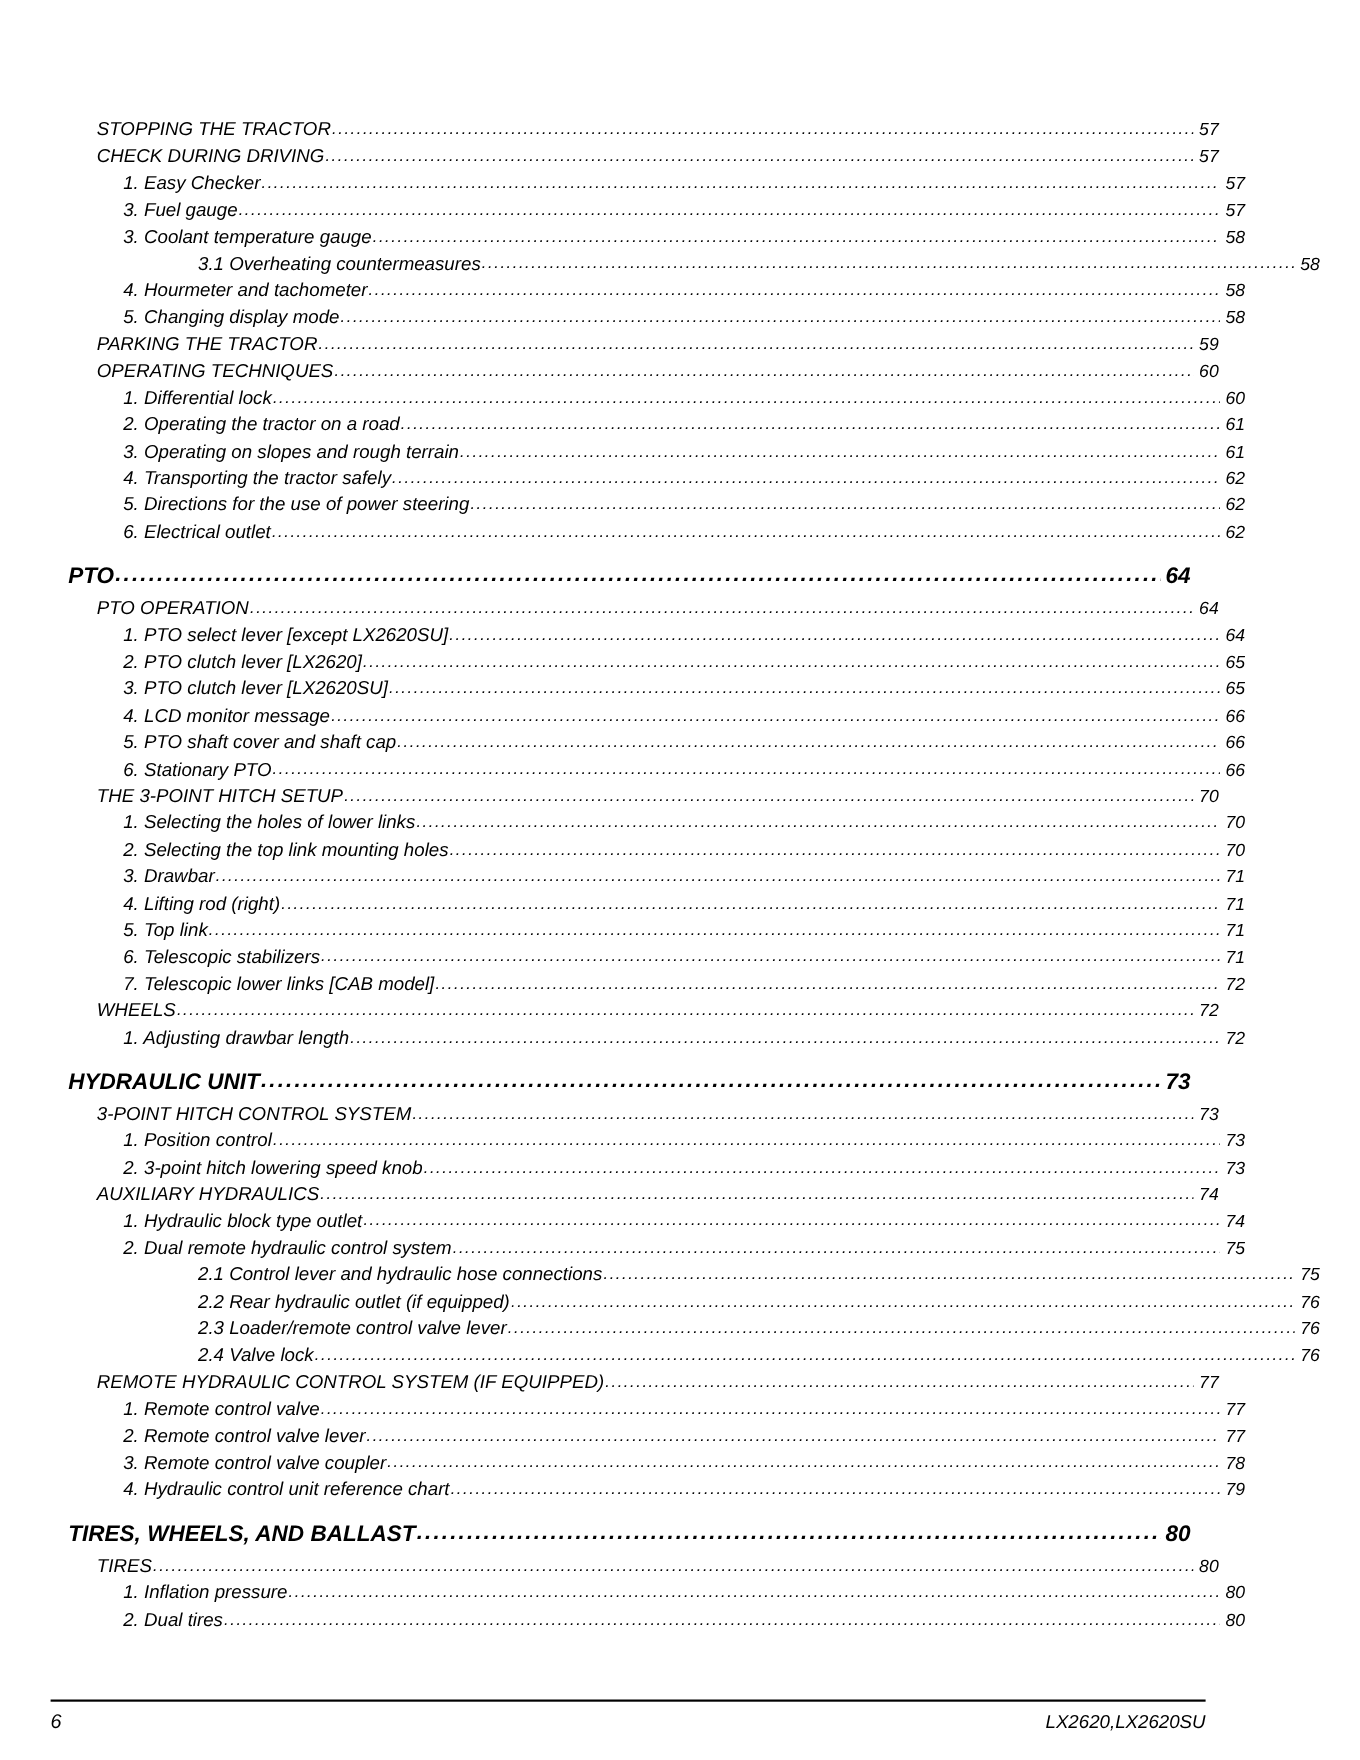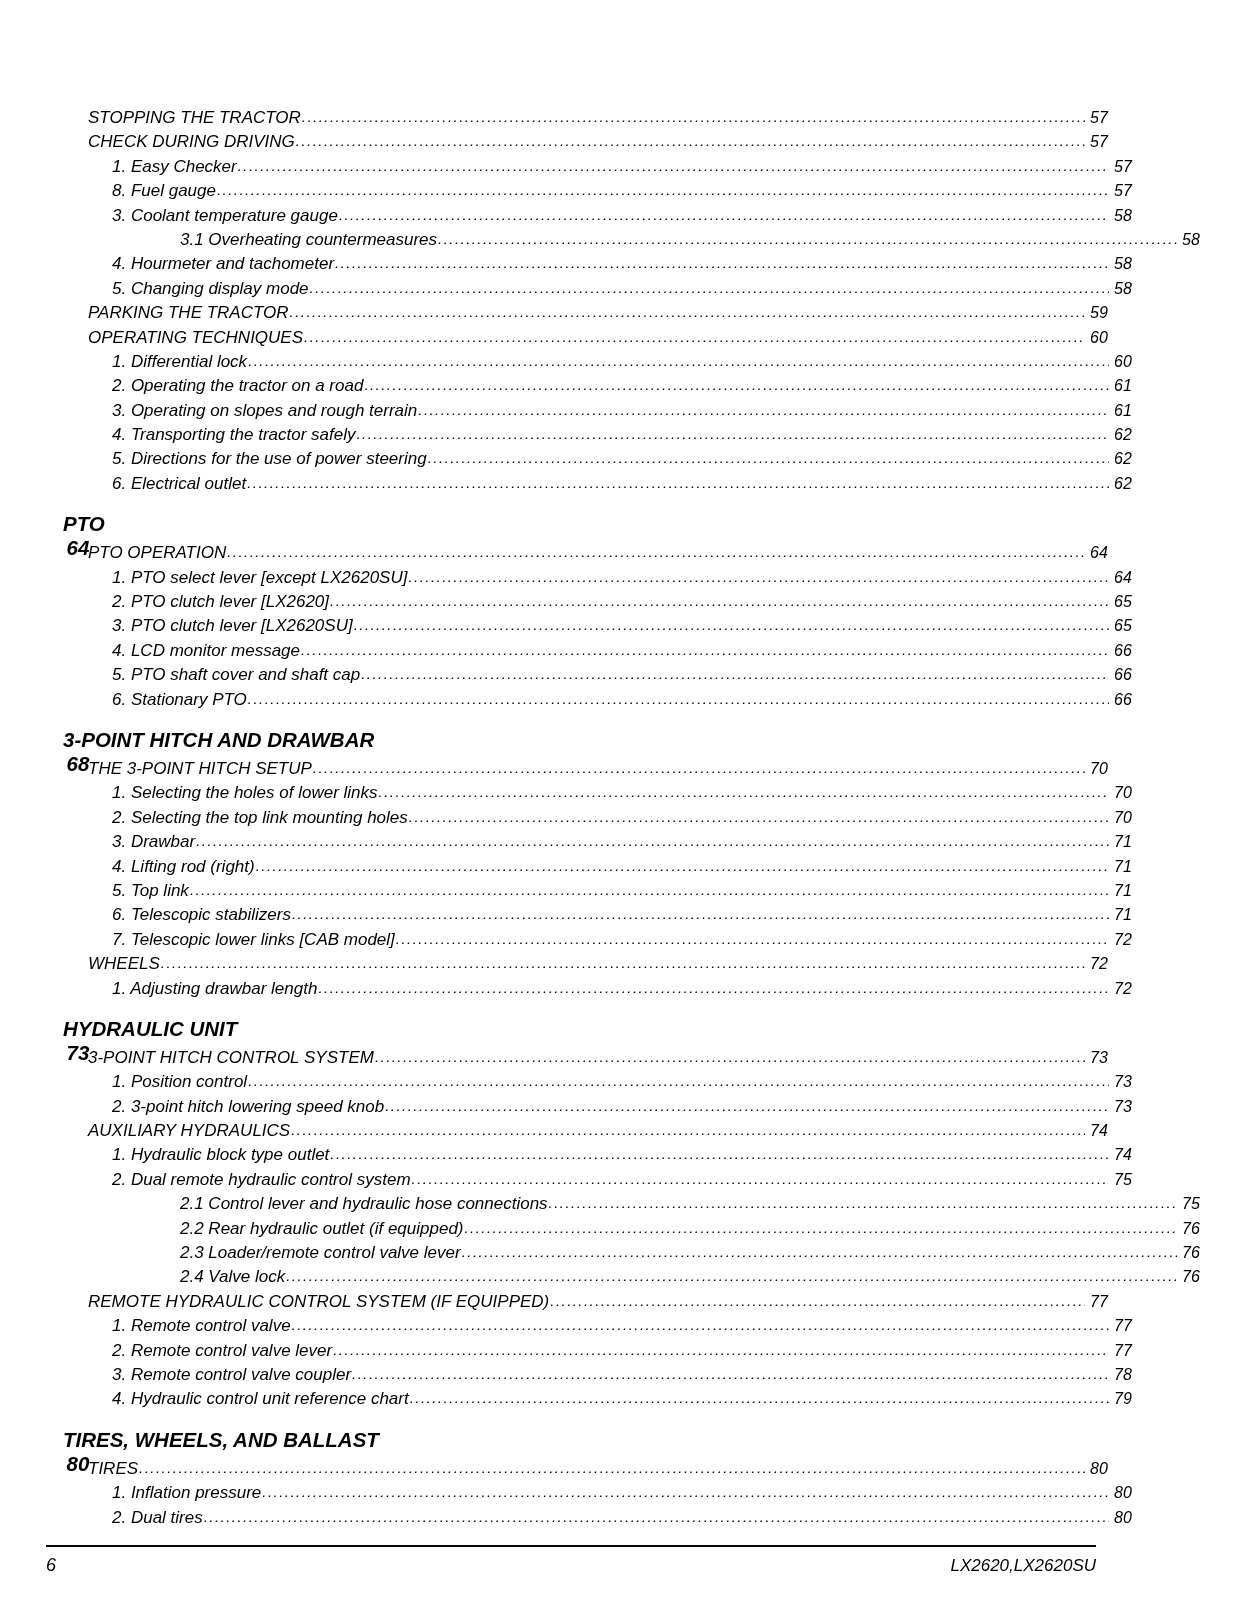--- a/index.html
+++ b/index.html
@@ -108,21 +108,21 @@
     font-size: 17px;
     margin-left: 118px;
   }
   .lvl3 .leader::after {
     font-size: 15px;
     letter-spacing: 1.45px;
   }
   .lvl3 .page { font-size: 16px; }
 
   
-  .gap-before { margin-top: 14px; flex-direction: column; }
+  .gap-before { margin-top: 14px; }
 
   
   #footer-rule {
     position: absolute;
     left: 46px;
     top: 1533px;
     width: 1050px;
     height: 0;
     border-top: 2px solid #000;
   }
@@ -154,21 +154,21 @@
         <span class="label">CHECK DURING DRIVING</span>
         <span class="leader"></span>
         <span class="page">57</span>
       </div>
       <div class="row lvl2">
         <span class="label">1. Easy Checker</span>
         <span class="leader"></span>
         <span class="page">57</span>
       </div>
       <div class="row lvl2">
-        <span class="label">8. Fuel gauge</span>
+        <span class="label">3. Fuel gauge</span>
         <span class="leader"></span>
         <span class="page">57</span>
       </div>
       <div class="row lvl2">
         <span class="label">3. Coolant temperature gauge</span>
         <span class="leader"></span>
         <span class="page">58</span>
       </div>
       <div class="row lvl3">
         <span class="label">3.1 Overheating countermeasures</span>
@@ -257,25 +257,20 @@
       </div>
       <div class="row lvl2">
         <span class="label">5. PTO shaft cover and shaft cap</span>
         <span class="leader"></span>
         <span class="page">66</span>
       </div>
       <div class="row lvl2">
         <span class="label">6. Stationary PTO</span>
         <span class="leader"></span>
         <span class="page">66</span>
-      </div>
-      <div class="row lvl0 gap-before">
-        <span class="label">3-POINT HITCH AND DRAWBAR</span>
-        <span class="leader"></span>
-        <span class="page">68</span>
       </div>
       <div class="row lvl1">
         <span class="label">THE 3-POINT HITCH SETUP</span>
         <span class="leader"></span>
         <span class="page">70</span>
       </div>
       <div class="row lvl2">
         <span class="label">1. Selecting the holes of lower links</span>
         <span class="leader"></span>
         <span class="page">70</span>

